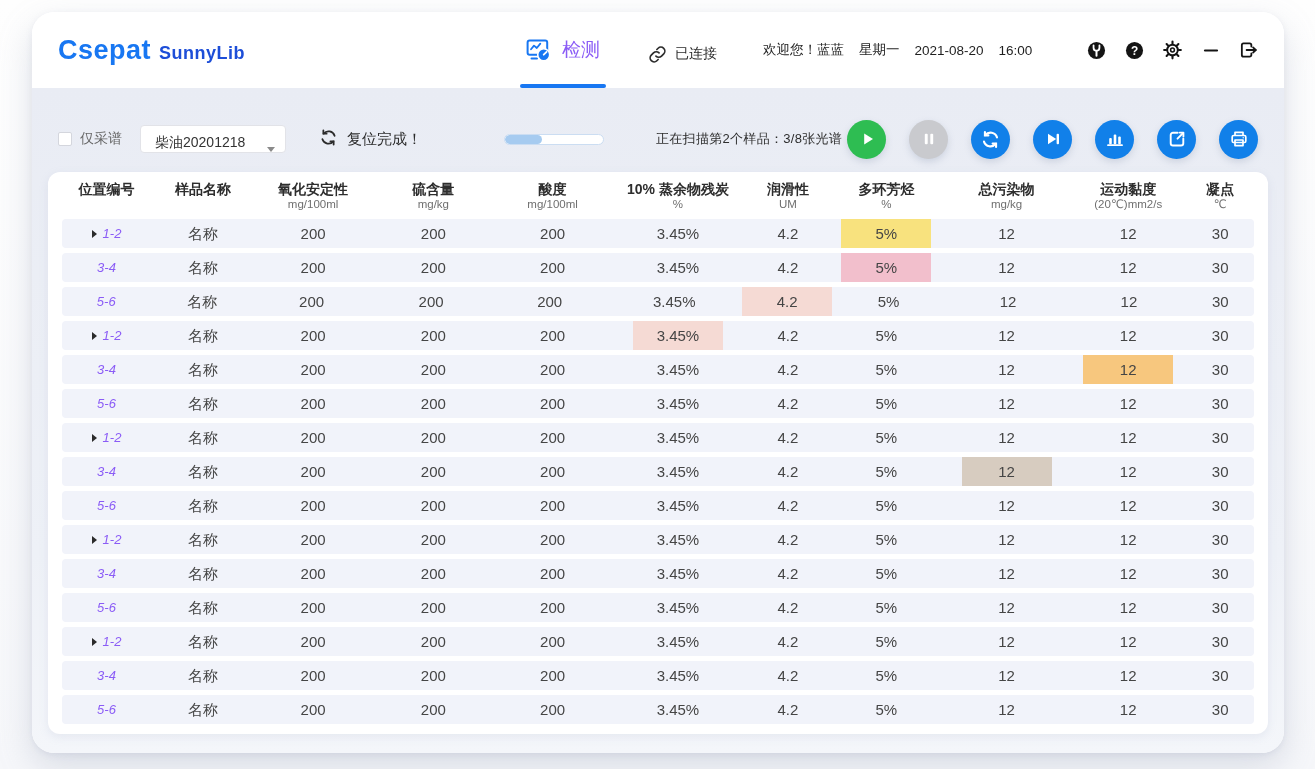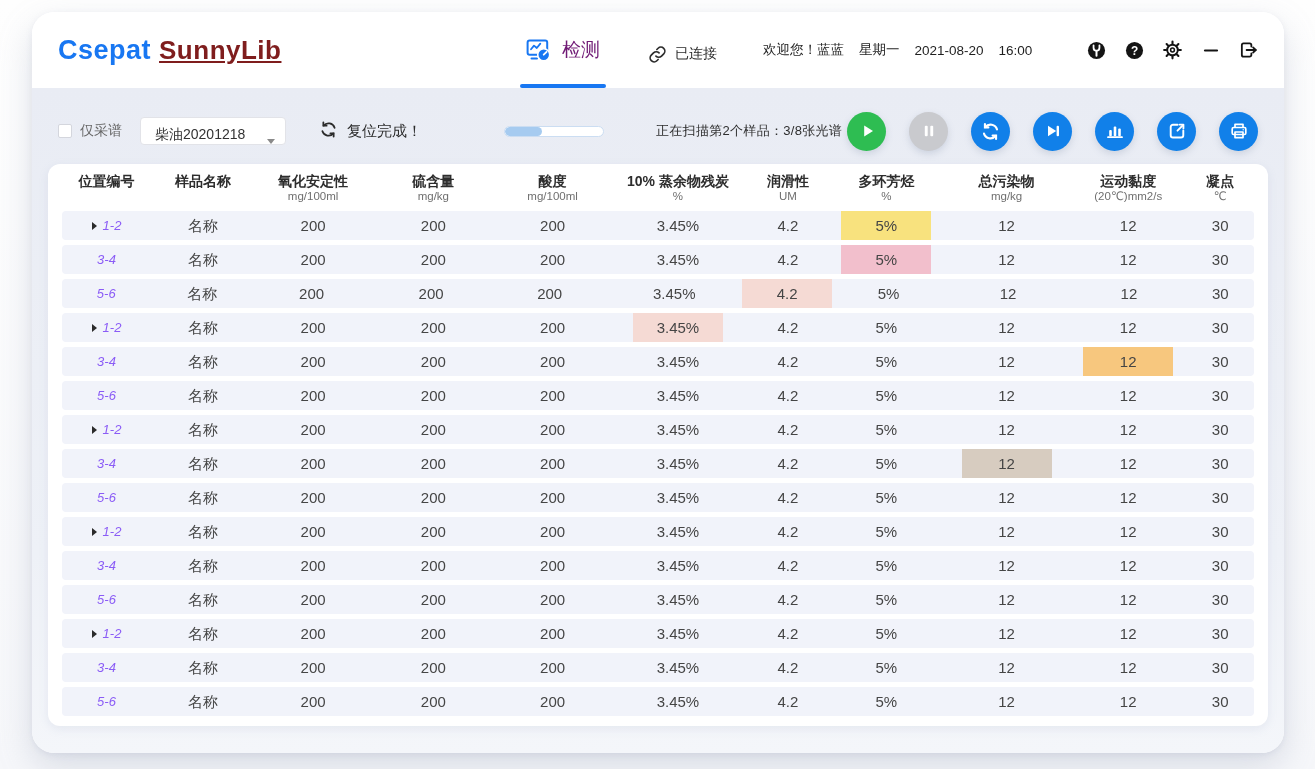--- a/index.html
+++ b/index.html
@@ -9,42 +9,42 @@
 
   .window { position:absolute; left:32px; top:12px; width:1252px; height:741px;
     border-radius:22px; background:#fff;
     box-shadow:0 14px 34px rgba(140,150,175,.28), 0 2px 6px rgba(140,150,175,.15); }
 
   
   .topbar { position:relative; height:76px; display:flex; align-items:center;
     padding:0 26px; background:#fff; border-radius:22px 22px 0 0; }
   .logo { display:flex; align-items:baseline; gap:8px; width:296px; }
   .logo-main { font-size:27px; font-weight:bold; color:#1877F2; letter-spacing:.5px; }
-  .logo-sub  { font-size:26px; font-weight:bold; color:#7f1d1d; letter-spacing:.5px;text-decoration:underline; }
+  .logo-sub  { font-size:18px; font-weight:bold; color:#1d4ed8; letter-spacing:.5px; }
 
   .tabs { display:flex; gap:58px; margin-left:172px; height:76px; }
   .tab { position:relative; display:flex; align-items:center; gap:10px;
     font-size:19px; color:#9B9B9B; cursor:pointer; }
-  .tab.active { color:#701a75; }
+  .tab.active { color:#8b5cf6; }
   .tab.active::after { content:""; position:absolute; left:-6px; right:-6px; bottom:0;
     height:4px; border-radius:2px; background:#1877F2; }
   .tab svg { display:block; }
 
   .conn { display:flex; gap:8px; margin-left:48px;
     font-size:14px; color:#2b2b2b;margin-top:12px; }
   .user { display:flex; align-items:center; gap:15px; margin-left:46px;
     font-size:13.5px; color:#1f1f1f; white-space:nowrap; }
   .sysicons { display:flex; align-items:center; gap:19px; margin-left:auto; }
   .sysicons .sic { width:19px; height:19px; display:flex; align-items:center;
     justify-content:center; cursor:pointer; }
 
   
   .content { position:absolute; top:76px; bottom:0; left:0; right:0;
     background:linear-gradient(180deg,#E9ECF4 0%,#EEF1F7 70%,#F4F6FA 100%);
-    border-radius:0 0 22px 22px; padding:8px 16px; }
+    border-radius:0 0 22px 22px; padding:16px 16px; }
 
   
   .toolbar { display:flex; align-items:center; height:66px; padding:4px 10px 0; }
   .chk { display:flex; align-items:center; gap:8px; font-size:14px; color:#666;
     cursor:pointer; }
   .chk .box { width:14px; height:14px; background:#fff; border:1px solid #d4d6dd;
     border-radius:2px; }
   .dropdown { display:flex; align-items:flex-end; justify-content:space-between;
     margin-left:18px; width:146px; height:28px; padding:0 10px 0 14px;
     background:#fff; border:1px solid #E2E3E8; border-radius:4px;

